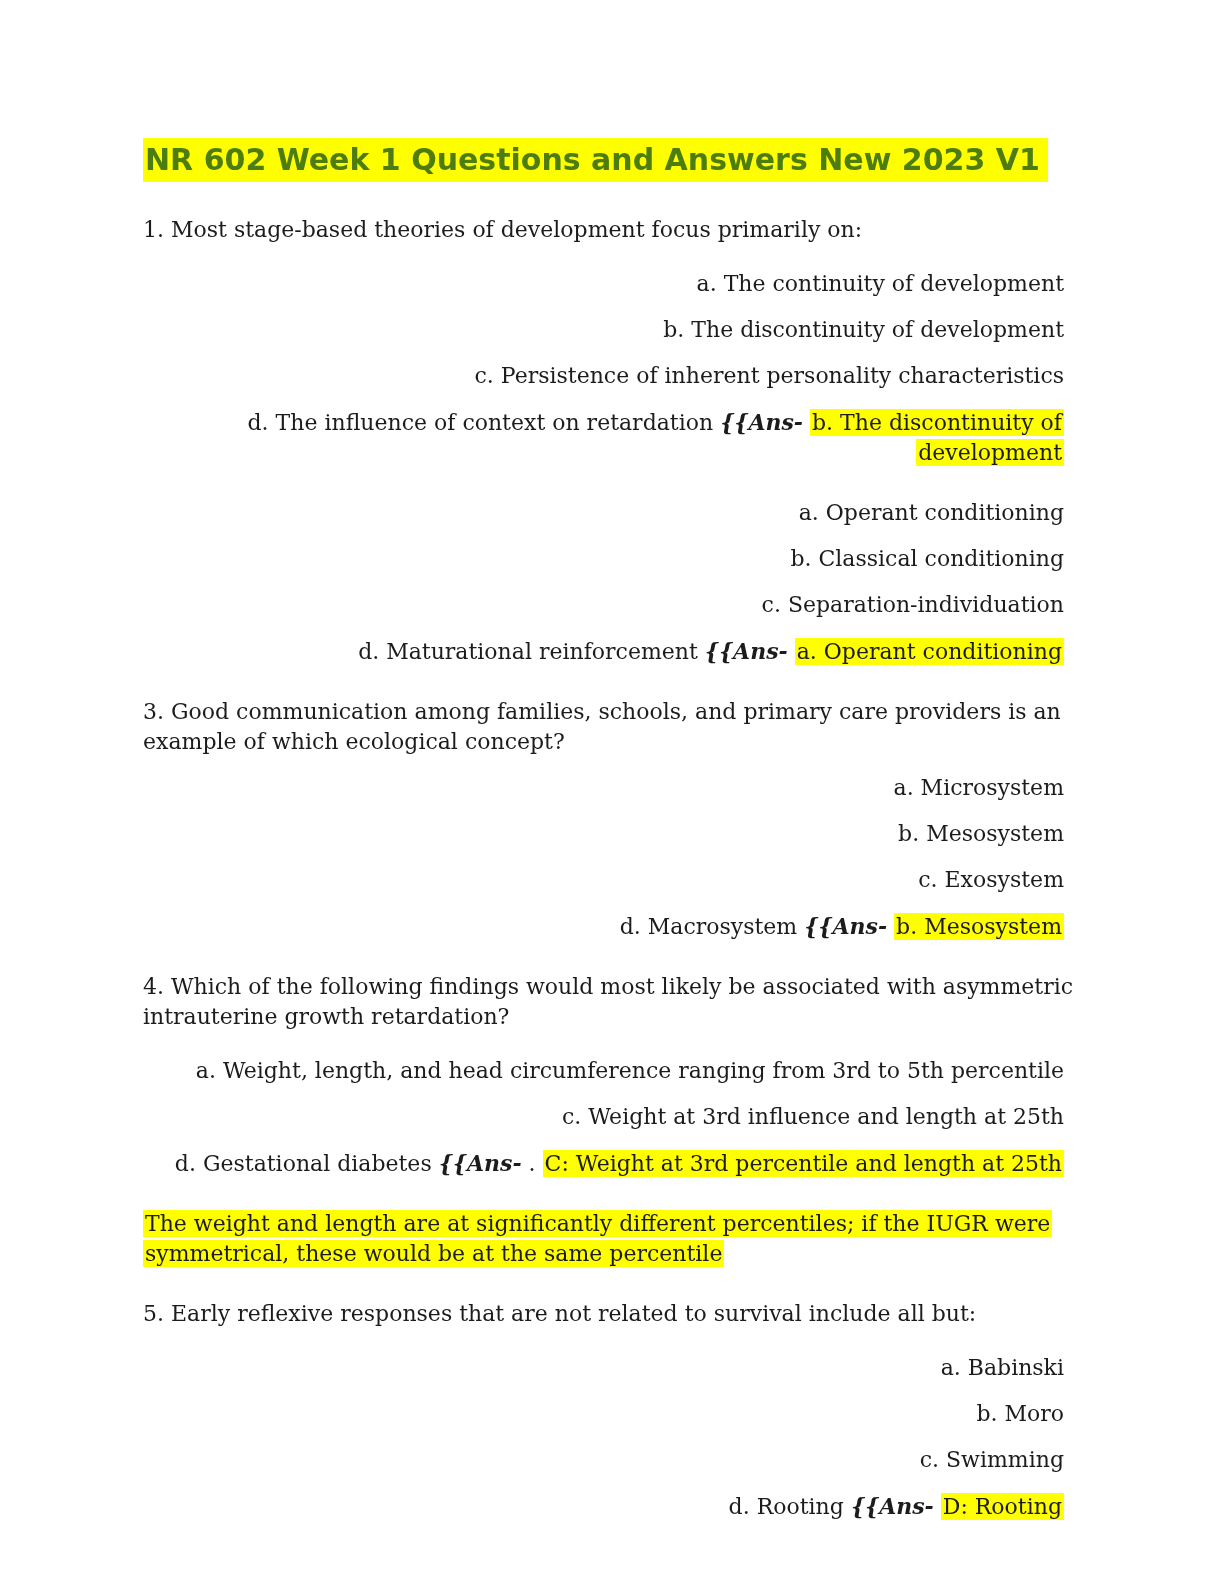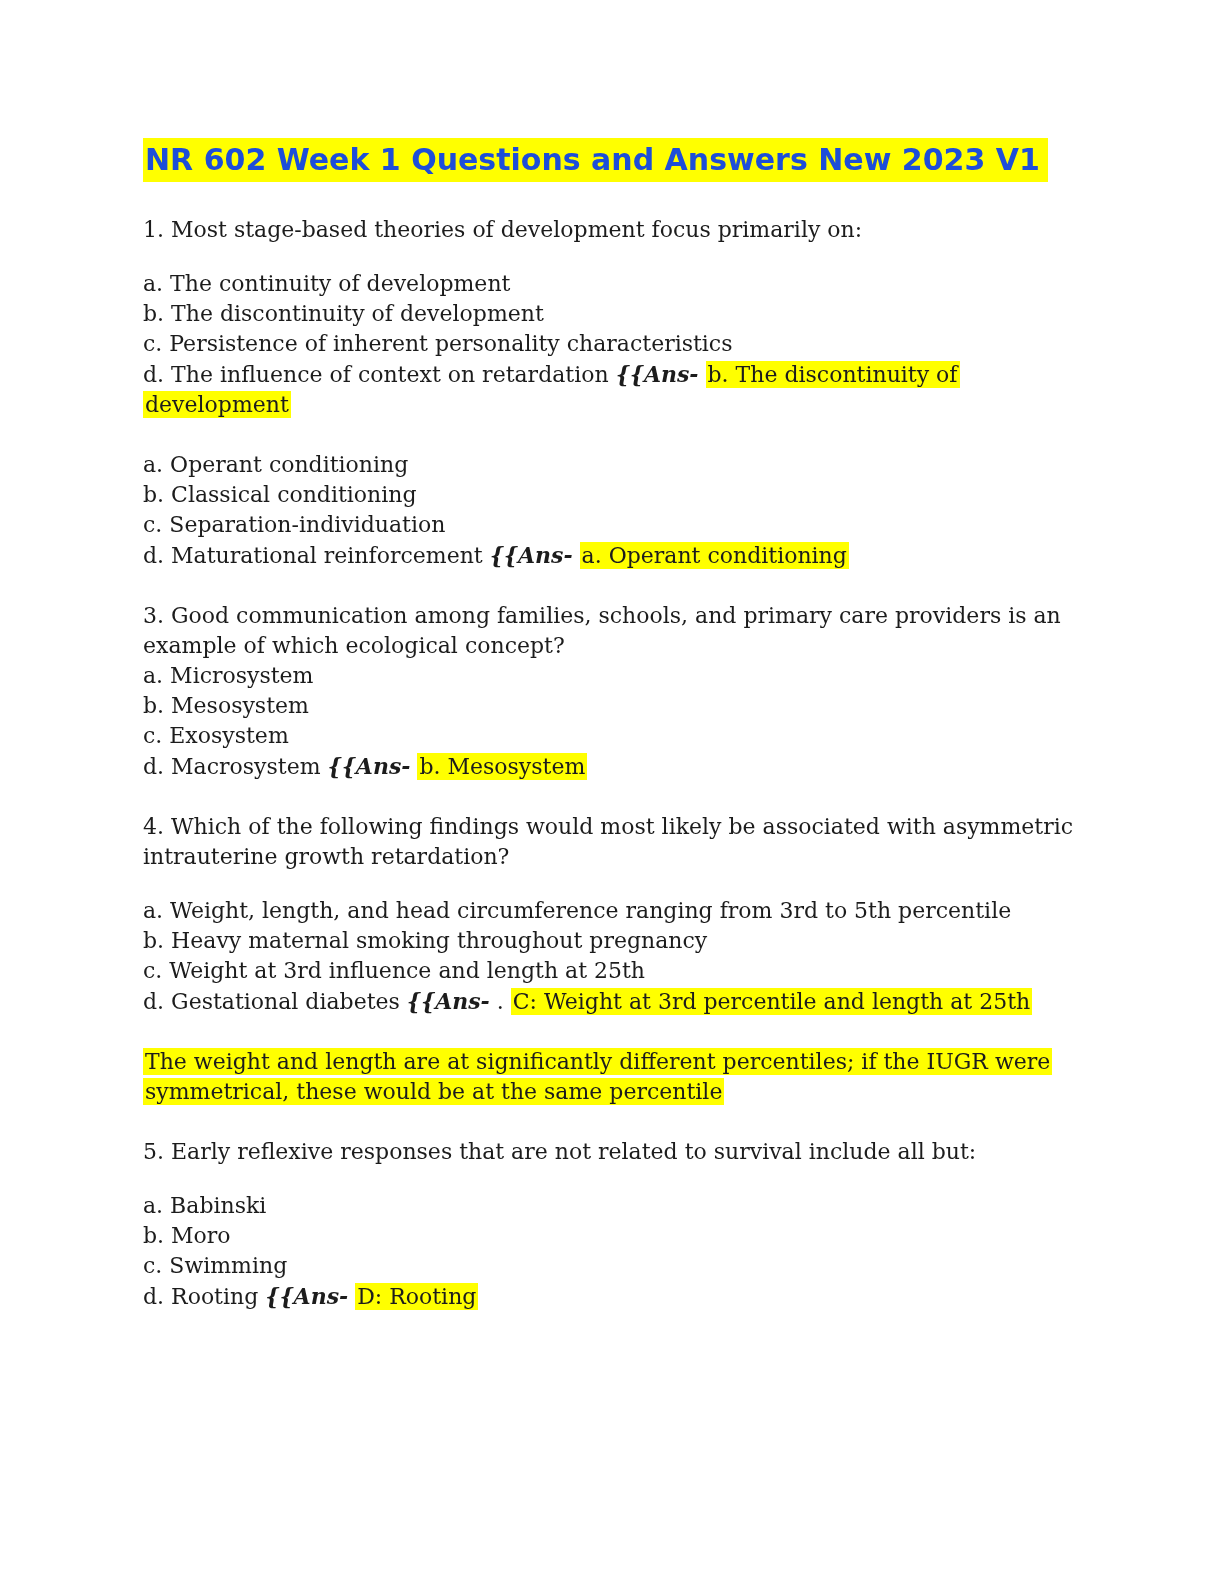--- a/index.html
+++ b/index.html
@@ -14,33 +14,33 @@
     font-family: "DejaVu Serif", serif;
     font-size: 22px;
     line-height: 30px;
     color: #1c1c1c;
   }
   .doc-title {
     font-family: "DejaVu Sans", sans-serif;
     font-weight: bold;
     font-size: 30px;
     line-height: 1.25;
-    color: #1d4ed8;
+    color: #4d7c0f;
     margin: 0 0 36px 0;
   }
   .doc-title .hl-title {
     background: #ffff00;
     padding: 4px 8px 5px 2px;
     -webkit-box-decoration-break: clone;
     box-decoration-break: clone;
   }
   .question { margin-top: 30px; }
   .prompt { margin: 8px 0 24px 0; }
   .prompt.tight { margin-bottom: 0; }
-  .opt-line { margin: 0; }
+  .opt-line { margin: 16px; text-align: right; }
   .ans-marker {
     font-weight: bold;
     font-style: italic;
   }
   .hl {
     background: #ffff00;
     padding: 1px 2px;
     -webkit-box-decoration-break: clone;
     box-decoration-break: clone;
   }
@@ -72,21 +72,20 @@
     <p class="prompt tight">3. Good communication among families, schools, and primary care providers is an example of which ecological concept?</p>
     <div class="opt-line">a. Microsystem</div>
     <div class="opt-line">b. Mesosystem</div>
     <div class="opt-line">c. Exosystem</div>
     <div class="opt-line"><span>d. Macrosystem</span> <span class="ans-marker">{{Ans-</span> <span class="hl">b. Mesosystem</span></div>
   </section>
 
   <section class="question">
     <p class="prompt">4. Which of the following findings would most likely be associated with asymmetric intrauterine growth retardation?</p>
     <div class="opt-line">a. Weight, length, and head circumference ranging from 3rd to 5th percentile</div>
-    <div class="opt-line">b. Heavy maternal smoking throughout pregnancy</div>
     <div class="opt-line">c. Weight at 3rd influence and length at 25th</div>
     <div class="opt-line"><span>d. Gestational diabetes</span> <span class="ans-marker">{{Ans-</span> <span>. </span><span class="hl">C: Weight at 3rd percentile and length at 25th</span></div>
     <p class="note"><span class="hl">The weight and length are at significantly different percentiles; if the IUGR were symmetrical, these would be at the same percentile</span></p>
   </section>
 
   <section class="question">
     <p class="prompt">5. Early reflexive responses that are not related to survival include all but:</p>
     <div class="opt-line">a. Babinski</div>
     <div class="opt-line">b. Moro</div>
     <div class="opt-line">c. Swimming</div>

